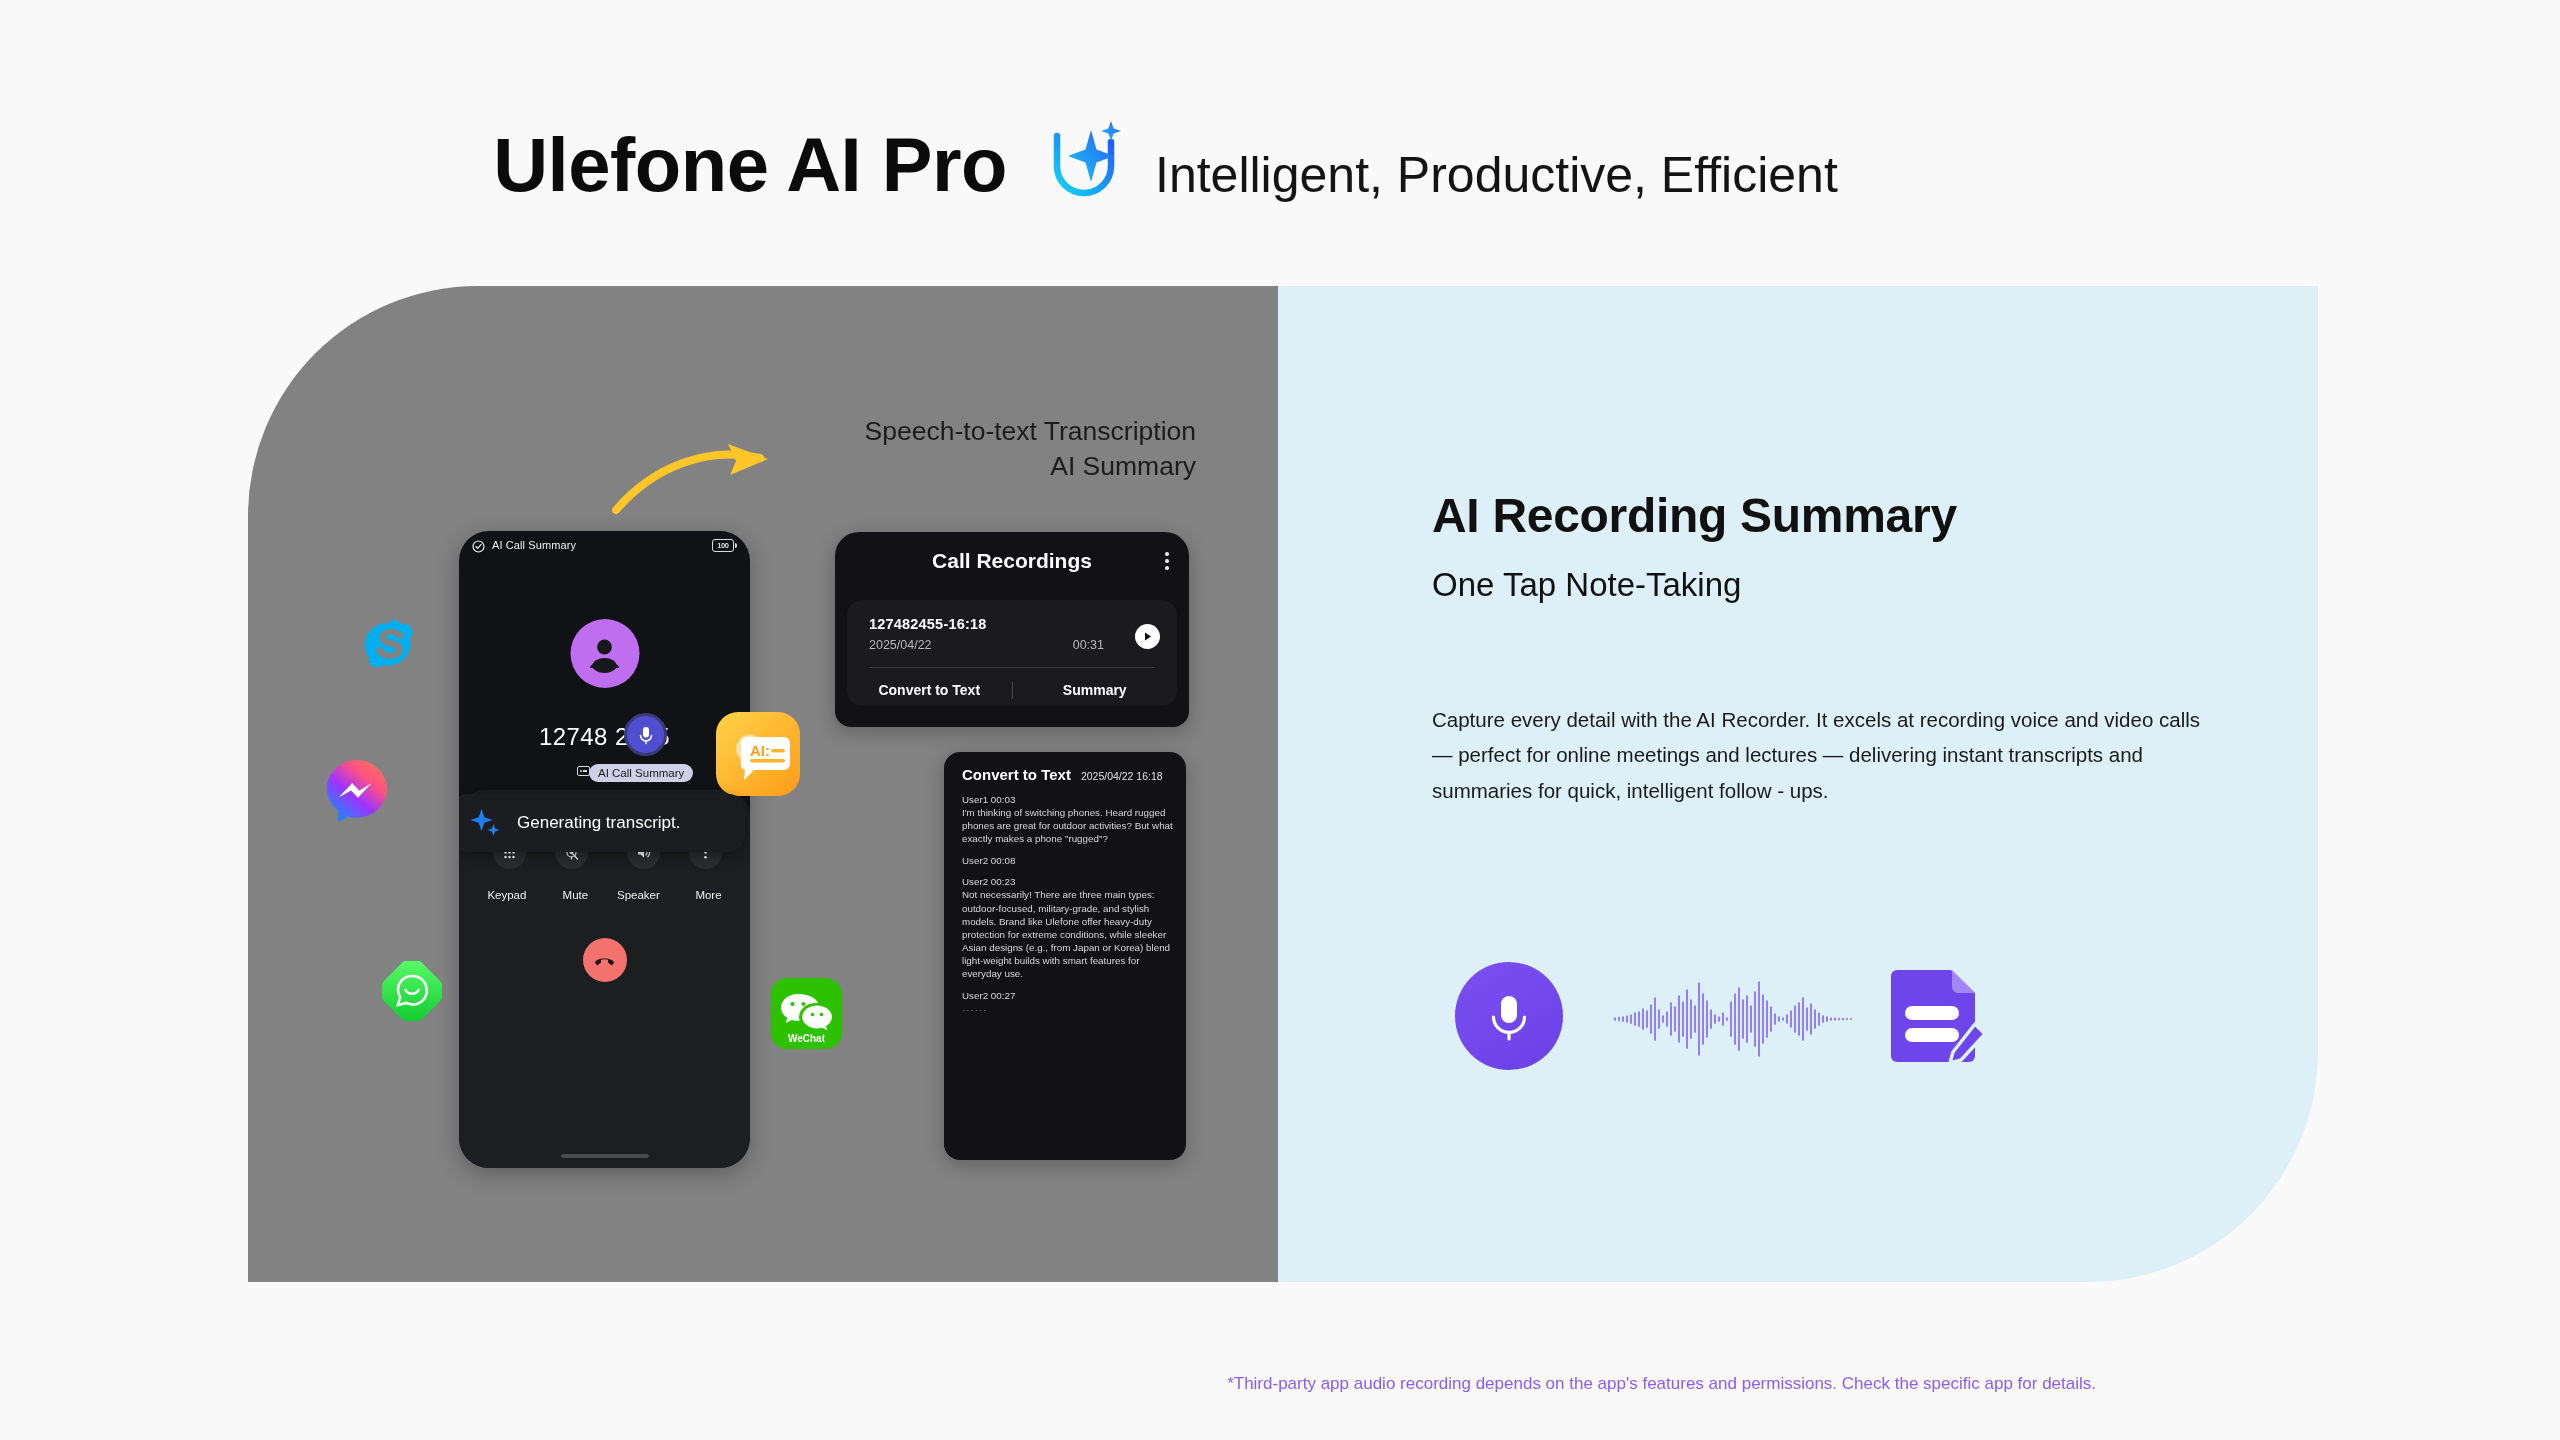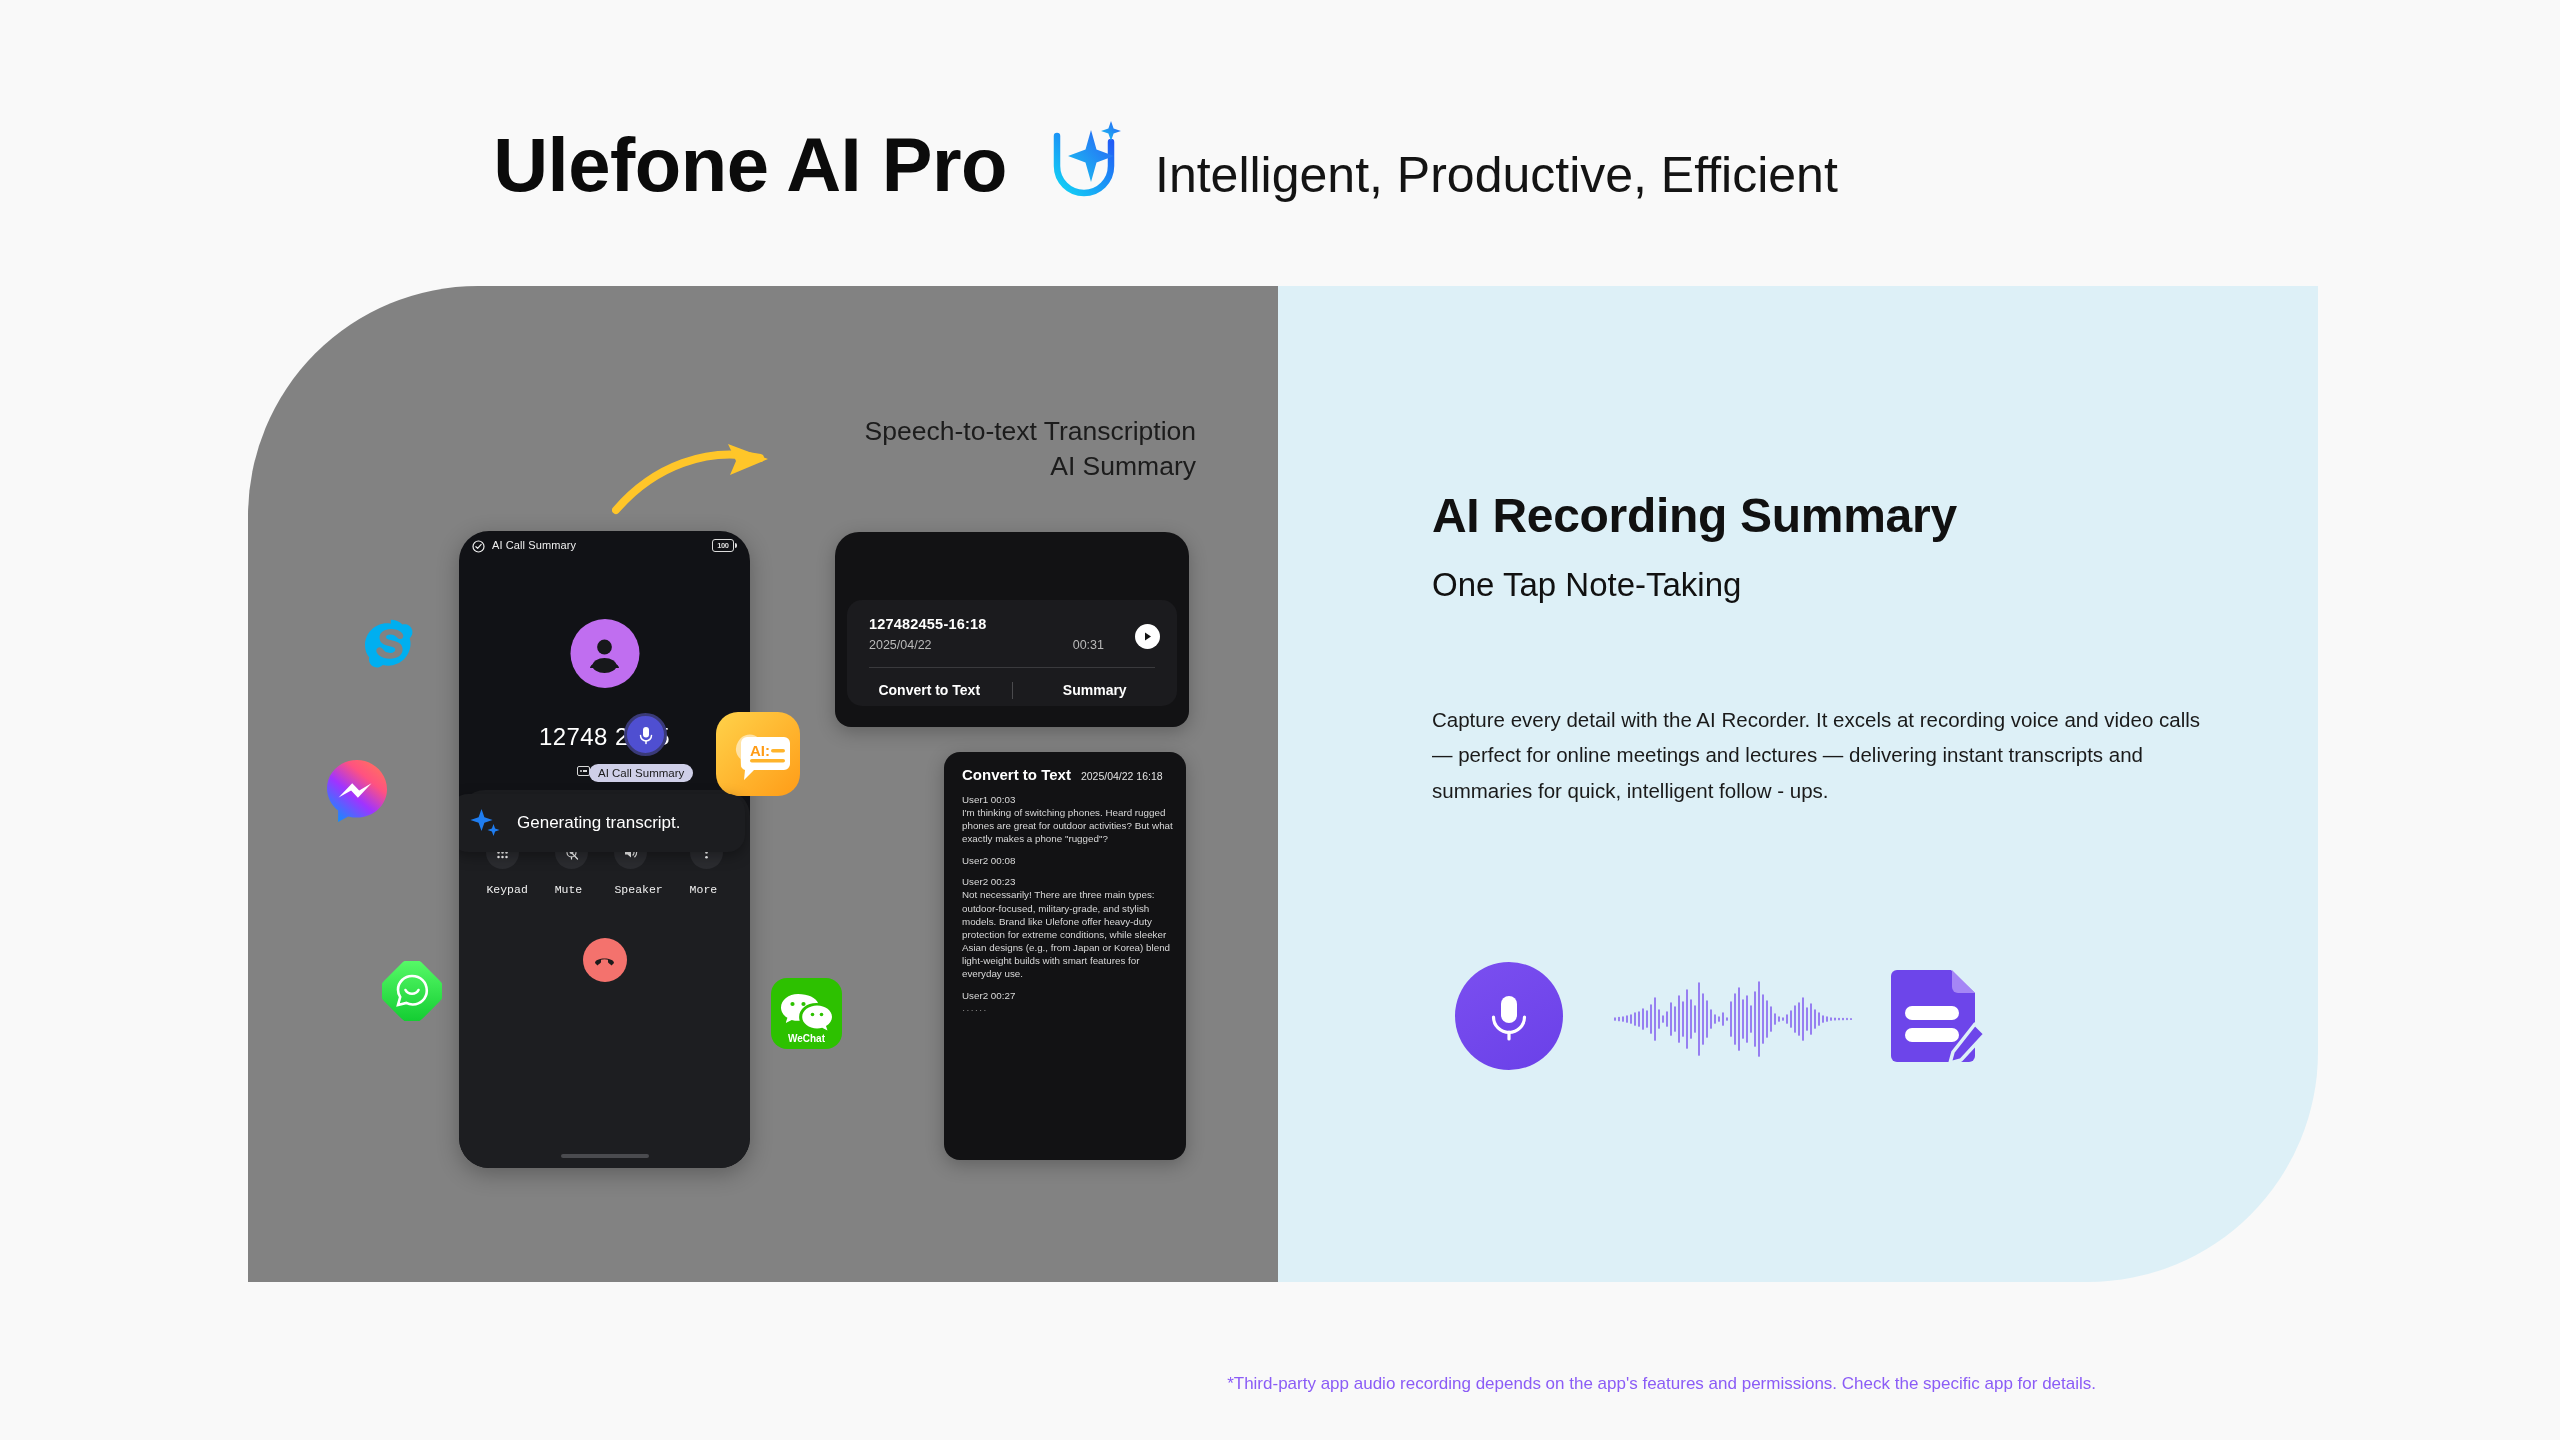--- a/index.html
+++ b/index.html
@@ -115,21 +115,21 @@
 
   .controls{
     position:absolute;left:0;bottom:0;width:291px;height:378px;
     background:#1d1e21;border-radius:26px 26px 30px 30px;
   }
   .fab-area{position:absolute;left:0;top:-56px;width:291px;height:60px;}
   .ctl-row{
     position:absolute;left:0;top:46px;width:291px;
     display:flex;justify-content:space-around;padding:0 14px;box-sizing:border-box;
   }
-  .ctl{display:flex;flex-direction:column;align-items:flex-start;gap:14px;font-family:Liberation Mono, monospace;}
+  .ctl{display:flex;flex-direction:column;align-items:flex-end;gap:20px;}
   .ctl-btn{
     width:33px;height:33px;border-radius:50%;background:#2b2c30;
     display:flex;align-items:center;justify-content:center;
   }
   .ctl-btn svg{width:17px;height:17px;}
   .ctl-label{font-size:11.5px;color:#f0f0f0;}
 
   .hangup{
     position:absolute;left:50%;top:148px;transform:translateX(-50%);
     width:44px;height:44px;border-radius:50%;background:#f4726d;
@@ -448,20 +448,28 @@
       <circle cx="21.5" cy="26" r="2.1" fill="#2dc100"></circle>
       <circle cx="32.5" cy="26" r="2.1" fill="#2dc100"></circle>
       <path d="M61 39c0-6.3-6.7-11.4-14.9-11.4S31.2 32.7 31.2 39s6.7 11.4 14.9 11.4c1.8 0 3.5-.2 5.1-.7l5.3 2.8-1.5-4.6C58.7 45.8 61 42.6 61 39z" fill="#fff"></path>
       <circle cx="41.5" cy="36.5" r="1.8" fill="#2dc100"></circle>
       <circle cx="50.5" cy="36.5" r="1.8" fill="#2dc100"></circle>
       <text x="35.5" y="64" text-anchor="middle" font-family="Liberation Sans, sans-serif" font-size="10" font-weight="700" fill="#fff">WeChat</text>
     </svg>
   </div>
 
   <div class="rec-card">
+    <div class="rec-head">
+      <div class="rec-title">Call Recordings</div>
+      <div class="kebab">
+          <i></i>
+          <i></i>
+          <i></i>
+        </div>
+    </div>
     <div class="rec-item">
       <div class="rec-name">127482455-16:18</div>
       <div class="rec-date">2025/04/22</div>
       <div class="rec-dur">00:31</div>
       <div class="play-btn">
         <svg viewBox="0 0 11 11" width="11" height="11">
             <path d="M3 1.6 L9 5.5 L3 9.4 Z" fill="#111"></path>
           </svg>
       </div>
       <div class="rec-divider"></div>

